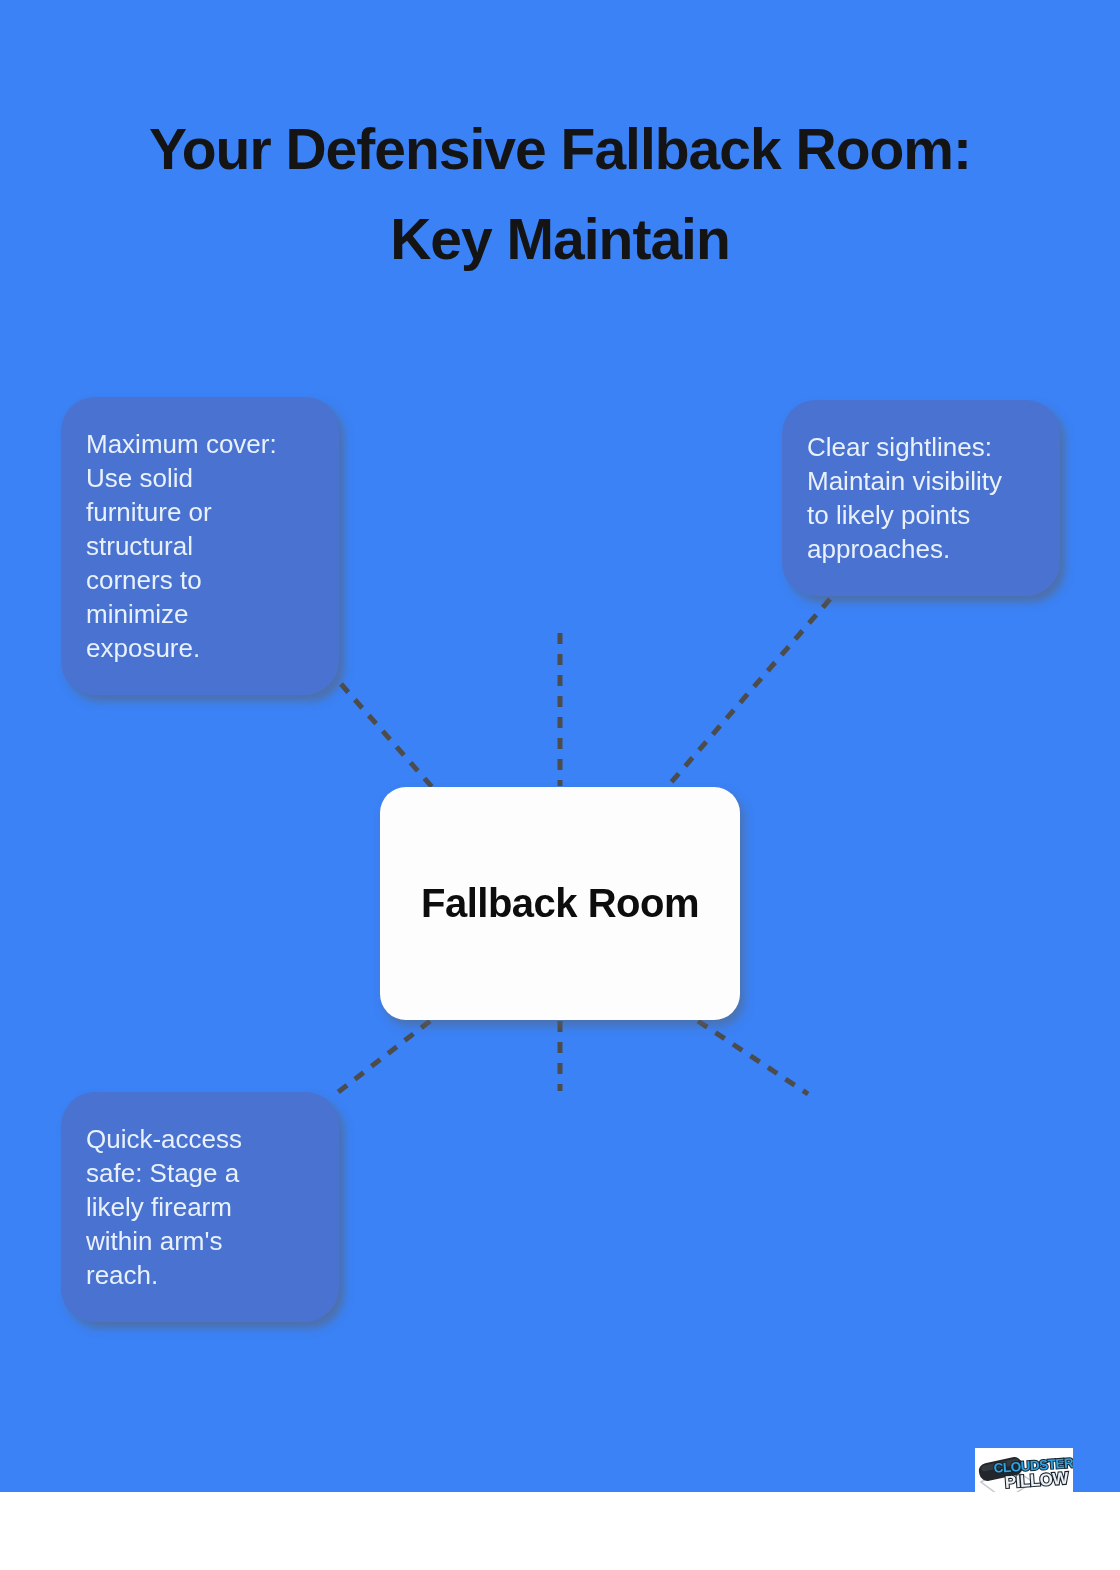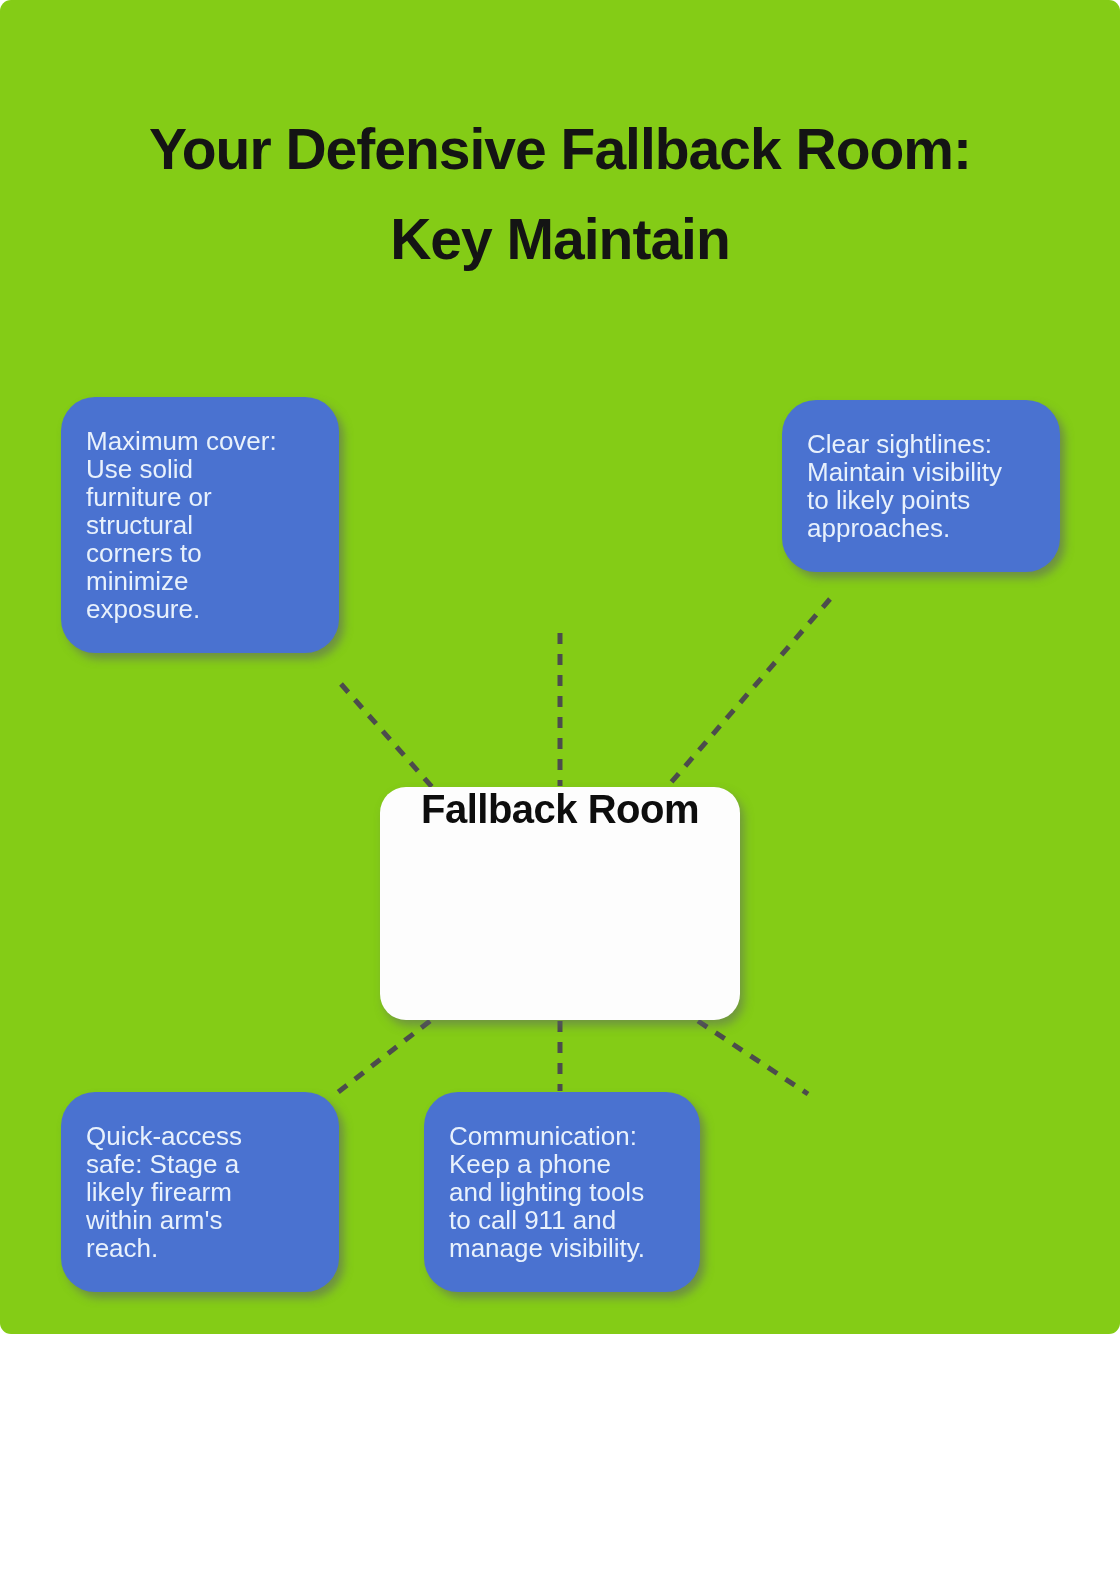--- a/index.html
+++ b/index.html
@@ -1,23 +1,22 @@
 <!DOCTYPE html>
 <html><head>
 <meta charset="utf-8">
 <style>
   html, body { margin: 0; padding: 0; }
   .canvas {
     position: relative;
     width: 1120px;
-    height: 1334px;
-    background: #84cc16;
+    height: 1492px;
+    background: #3b82f6;
     overflow: hidden;
     font-family: "Liberation Sans", sans-serif;
-    border-radius: 11px;
   }
 
   .title {
     position: absolute;
     top: 104px;
     left: 0;
     width: 1120px;
     text-align: center;
     color: #141414;
     font-weight: bold;
@@ -38,21 +37,21 @@
   }
 
   .node {
     position: absolute;
     box-sizing: border-box;
     background: #4a72d0;
     border-radius: 34px;
     padding: 30px 20px 30px 25px;
     color: #e8f1fc;
     font-size: 26px;
-    line-height: 28px;
+    line-height: 34px;
     box-shadow: 5px 6px 9px rgba(92, 97, 104, 0.55);
   }
   .node-text { white-space: pre-line; }
 
   .node-b1 { left: 61px;  top: 397px;  width: 278px; }
   .node-b2 { left: 424px; top: 400px;  width: 276px; }
   .node-b3 { left: 782px; top: 400px;  width: 278px; }
   .node-b4 { left: 61px;  top: 1092px; width: 278px; }
   .node-b5 { left: 424px; top: 1092px; width: 276px; }
   .node-b6 { left: 782px; top: 1092px; width: 278px; }
@@ -60,21 +59,21 @@
   .center-node {
     position: absolute;
     left: 380px;
     top: 787px;
     width: 360px;
     height: 233px;
     background: #fdfdfd;
     border-radius: 26px;
     box-shadow: 4px 6px 10px rgba(92, 97, 104, 0.5);
     display: flex;
-    align-items: flex-start;
+    align-items: center;
     justify-content: center;
   }
   .center-node-label {
     font-weight: bold;
     font-size: 40px;
     color: #0d0d0d;
     letter-spacing: -0.5px;
   }
 
   .logo-box {
@@ -125,27 +124,20 @@
     <div class="center-node-label">Fallback Room</div>
   </div>
 
   <div class="node node-b4">
     <div class="node-text">Quick-access
 safe: Stage a
 likely firearm
 within arm's
 reach.</div>
   </div>
-  <div class="node node-b5">
-    <div class="node-text">Communication:
-Keep a phone
-and lighting tools
-to call 911 and
-manage visibility.</div>
-  </div>
 
   <div class="logo-box">
     <svg width="98" height="62" viewBox="0 0 98 62">
       <polygon points="6,34 34,18 58,34 30,52" fill="#ffffff" stroke="#c7cacd" stroke-width="1.5"></polygon>
       <g transform="rotate(-12 26 22)">
         <rect x="4" y="12" width="44" height="18" rx="8" fill="#23272c"></rect>
         <rect x="7" y="14" width="38" height="6" rx="3" fill="#3a4046" opacity="0.8"></rect>
       </g>
       <g transform="rotate(-4 60 26)" style="font-family:'Liberation Sans',sans-serif; font-weight:bold;">
         <text x="59" y="22" text-anchor="middle" font-size="13.5" fill="#2ea4e2" stroke="#16222e" stroke-width="2" paint-order="stroke" letter-spacing="-0.5">CLOUDSTER</text>

